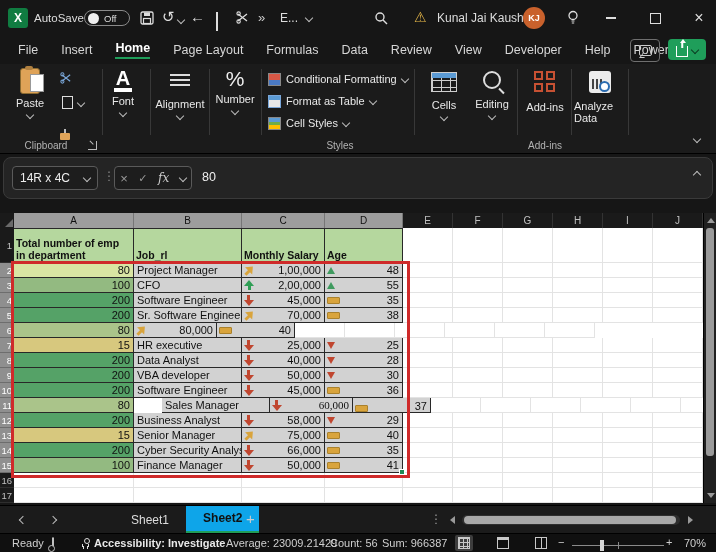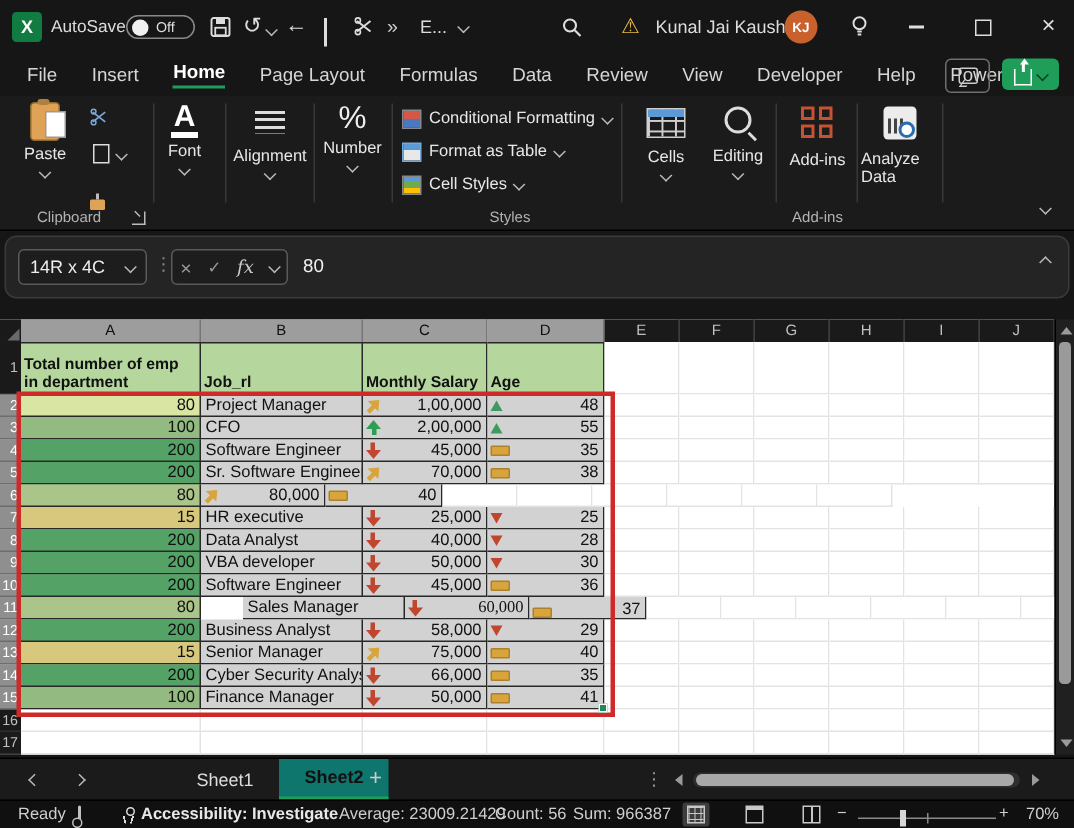--- a/index.html
+++ b/index.html
@@ -125,21 +125,21 @@
   
   #vscroll{position:absolute;left:703px;top:213px;width:13px;height:290px;background:#202020;border-left:1px solid #000;box-sizing:border-box}
   #vscroll .tri-up{position:absolute;top:5px;left:3px;border-left:4px solid transparent;border-right:4px solid transparent;border-bottom:5px solid #9a9a9a}
   #vscroll .tri-dn{position:absolute;bottom:5px;left:3px;border-left:4px solid transparent;border-right:4px solid transparent;border-top:5px solid #9a9a9a}
   #vthumb{position:absolute;left:2px;top:15px;width:8px;height:228px;background:#9a9a9a;border-radius:3px}
   
   #sheetbar{position:absolute;left:0;top:505px;width:716px;height:28px;background:#1b1b1b;border-top:1px solid #000;box-sizing:border-box}
   #sheetbar .nav{position:absolute;top:11px}
   #sheet-tabs{position:absolute;left:114px;top:0;height:28px;display:flex}
   .stab{padding:0 17px;line-height:28px;color:#ddd;font-size:12px}
-  .stab.active{background:#0f766e;color:#111;font-weight:bold;border-bottom:3px solid #1f9e5a;line-height:25px;box-sizing:border-box}
+  .stab.active{background:#0ea5e9;color:#111;font-weight:bold;border-bottom:3px solid #1f9e5a;line-height:25px;box-sizing:border-box}
   #add-sheet{position:absolute;left:246px;top:4px;color:#ccc;font-size:15px}
   #tabdots{position:absolute;left:430px;top:6px;color:#999;font-size:12px}
   #hscroll-track{position:absolute;left:462px;top:9px;width:218px;height:10px;background:#2e2e2e;border-radius:5px}
   #hscroll-thumb{position:absolute;left:2px;top:1px;width:212px;height:8px;background:#a8a8a8;border-radius:4px}
   .htri{position:absolute;top:10px;width:0;height:0}
   #htri-l{left:450px;border-top:4px solid transparent;border-bottom:4px solid transparent;border-right:5px solid #9a9a9a}
   #htri-r{left:688px;border-top:4px solid transparent;border-bottom:4px solid transparent;border-left:5px solid #9a9a9a}
   
   #statusbar{position:absolute;left:0;top:533px;width:716px;height:19px;background:#101010;border-top:1px solid #000;box-sizing:border-box;
       color:#cfcfcf;font-size:11px}

